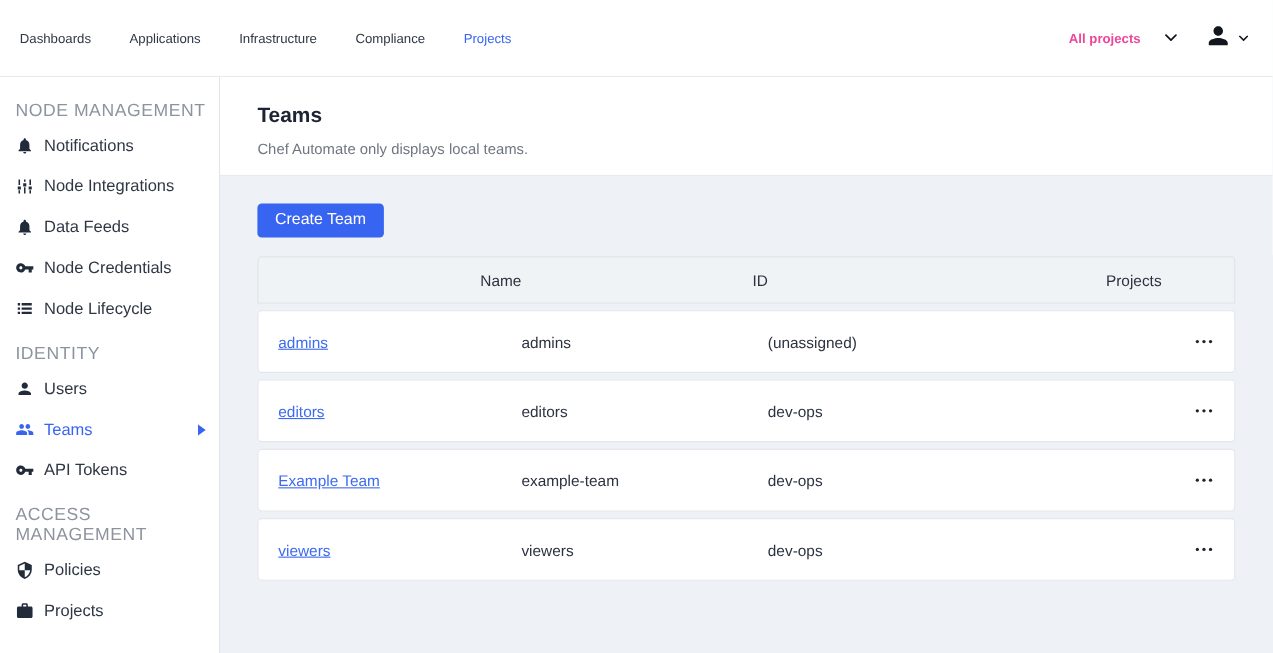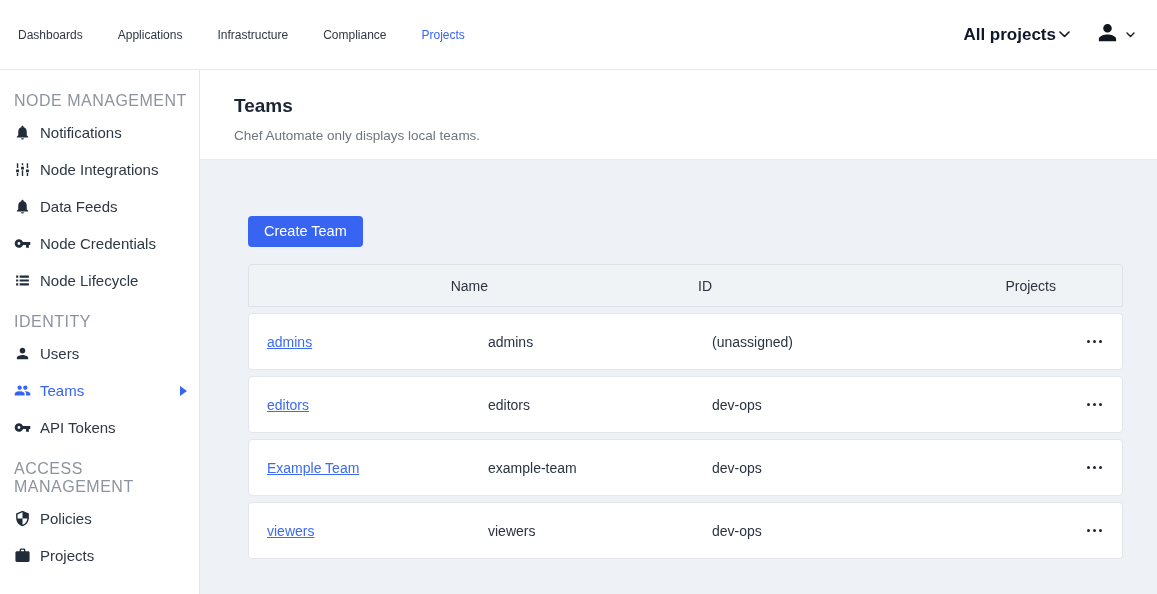--- a/index.html
+++ b/index.html
@@ -11,22 +11,22 @@
   .topbar { height:70px; background:#ffffff; border-bottom:1px solid #e6e9ed;
             display:flex; align-items:center; padding:0 22px 0 18px; flex:0 0 auto; }
   .logo { display:flex; align-items:baseline; font-weight:bold; font-size:20px;
           letter-spacing:1.5px; user-select:none; }
   .logo .chef { color:#262c40; }
   .logo .automate { color:#f2682a; }
   .mainnav { display:flex; gap:35px; font-size:12px; color:#2f3744; }
   .mainnav .navitem { cursor:pointer; }
   .mainnav .navitem.active { color:#3864f2; }
   .top-right { margin-left:auto; display:flex; align-items:center; gap:26px; }
-  .projects-filter { display:flex; align-items:center; gap:3px; font-size:17px;
-                     font-weight:bold; color:#0f172a; cursor:pointer; }
+  .projects-filter { display:flex; align-items:center; gap:22px; font-size:12px;
+                     font-weight:bold; color:#ec4899; cursor:pointer; }
   .user-menu { display:flex; align-items:center; gap:7px; cursor:pointer; }
   .chev svg { display:block; }
 
   
   .body { flex:1; display:flex; min-height:0; }
 
   
   .sidebar { width:200px; flex:0 0 200px; background:#ffffff; border-right:1px solid #e2e5ea;
              padding-top:16px; }
   .side-label { font-size:16px; color:#8d939e; letter-spacing:0.5px; margin:14px 0 4px 14px; }
@@ -39,21 +39,21 @@
   .side-item.active .icn svg { fill:#3864f2; }
   .expand-caret { margin-left:auto; width:0; height:0; border-left:7px solid #3864f2;
                   border-top:5px solid transparent; border-bottom:5px solid transparent; }
 
   
   .main { flex:1; display:flex; flex-direction:column; background:#eef1f5; min-width:0; }
   .page-header { background:#ffffff; border-bottom:1px solid #e7eaee; height:90px;
                  padding:25px 34px 0; flex:0 0 auto; }
   .page-title { font-size:19px; font-weight:bold; color:#1d2433; margin-bottom:11px; }
   .page-subtitle { font-size:13.5px; color:#70767f; }
-  .content { flex:1; padding:56px 34px 0; min-height:0;margin-left:14px; }
+  .content { flex:1; padding:25px 34px 0; min-height:0; }
   .create-btn { display:inline-block; background:#3864f2; color:#ffffff; border:none;
                 border-radius:4px; font-family:"Liberation Sans", sans-serif;
                 font-size:14.5px; padding:0 16px; height:31px; line-height:31px; cursor:pointer; }
 
   
   .teams-table { margin-top:17px; width:100%; }
   .t-head { background:#f0f3f6; border:1px solid #dfe3e9; border-radius:4px 4px 0 0;
             height:43px; display:grid; grid-template-columns:221px 224px 1fr 48px;
             align-items:center; padding:0 18px; font-size:14px; color:#2c3340;text-align:right; }
   .t-row { background:#ffffff; border:1px solid #e3e7ec; border-radius:4px; height:57px;

